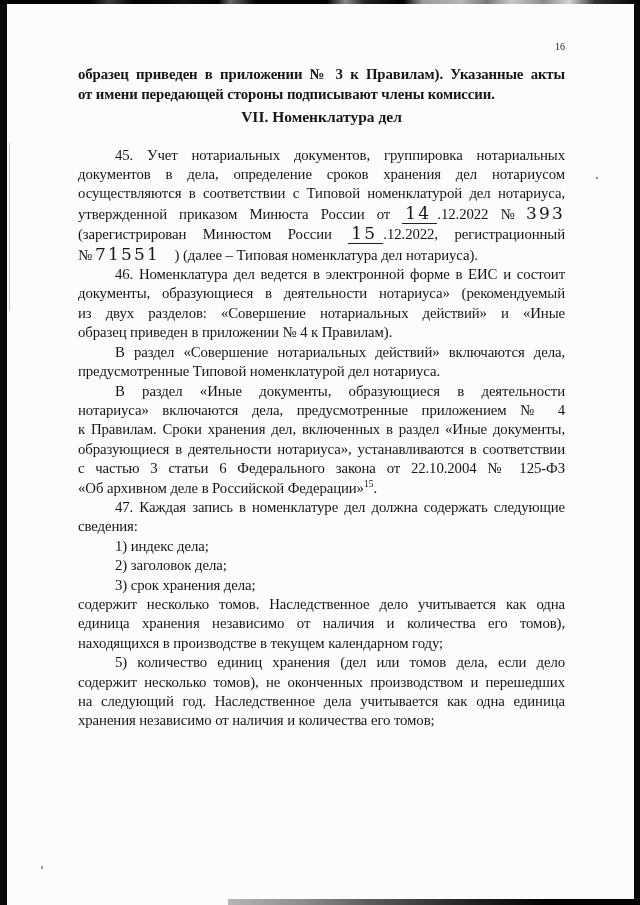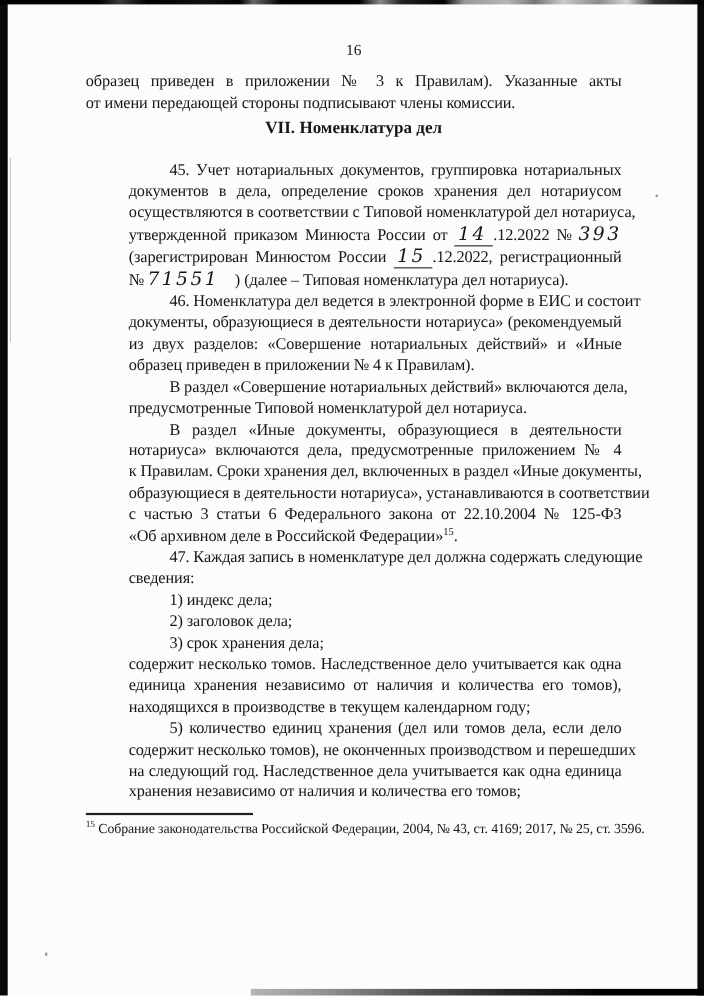--- a/index.html
+++ b/index.html
@@ -25,27 +25,27 @@
   .speck2{left:596px;top:177px;width:2px;height:2px;background:#8a8a8a;}
 
   
   .content{position:absolute;left:78px;top:0;width:487px;}
   .line{
     font-size:14.8px;line-height:19.4px;letter-spacing:-0.1px;
     text-align:justify;text-align-last:justify;white-space:nowrap;
   }
   .line.left{text-align:right;text-align-last:left;}
   .ind{padding-left:37px;}
-  [data-name="page-number"]{margin-top:37px;font-size:14px;line-height:19.4px;text-align:center;}
-  [data-name="carryover-host"]{margin-top:9px;}
+  [data-name="page-number"]{margin-top:37px;font-size:10px;line-height:19.4px;text-align:right;}
+  [data-name="carryover-host"]{margin-top:9px;font-weight:bold;}
   [data-name="section-header"]{margin-top:3px;font-size:15.5px;font-weight:bold;line-height:19.4px;text-align:center;}
-  [data-name="document-body"]{margin-top:19px;margin-left:39px;}
+  [data-name="document-body"]{margin-top:19px;}
 
   .hand{
-    font-family:"DejaVu Serif",serif;font-style:italic;font-weight:500;
+    font-family:"DejaVu Serif",serif;font-weight:500;
     font-size:17px;letter-spacing:2.2px;padding-left:3px;
   }
   .hand.blank{
     border-bottom:1.4px solid #222;
     padding:0 6px 0 3px;
   }
   sup.fn-ref{font-size:9.5px;line-height:0;letter-spacing:0;}
 
   
   [data-name="footnote"]{margin-top:8px;}
@@ -114,19 +114,13 @@
         <div class="line" data-name="text-line"><span data-name="text-segment">единица хранения независимо от наличия и количества его томов),</span></div>
         <div class="line left" data-name="text-line"><span data-name="text-segment">находящихся в производстве в текущем календарном году;</span></div>
       </div>
       <div data-name="list-item-5">
         <div class="line ind" data-name="text-line"><span data-name="text-segment">5) количество единиц хранения (дел или томов дела, если дело</span></div>
         <div class="line" data-name="text-line"><span data-name="text-segment">содержит несколько томов), не оконченных производством и перешедших</span></div>
         <div class="line" data-name="text-line"><span data-name="text-segment">на следующий год. Наследственное дела учитывается как одна единица</span></div>
         <div class="line left" data-name="text-line"><span data-name="text-segment">хранения независимо от наличия и количества его томов;</span></div>
       </div>
     </div>
-  <div data-name="footnote">
-    <div data-name="footnote-rule"></div>
-    <div class="fn-line" data-name="footnote-text-line">
-      <sup data-name="footnote-marker">15</sup><span data-name="footnote-text"> Собрание законодательства Российской Федерации, 2004, № 43, ст. 4169; 2017, № 25, ст. 3596.</span>
-    </div>
-  </div>
 </div>
 
 </body></html>

